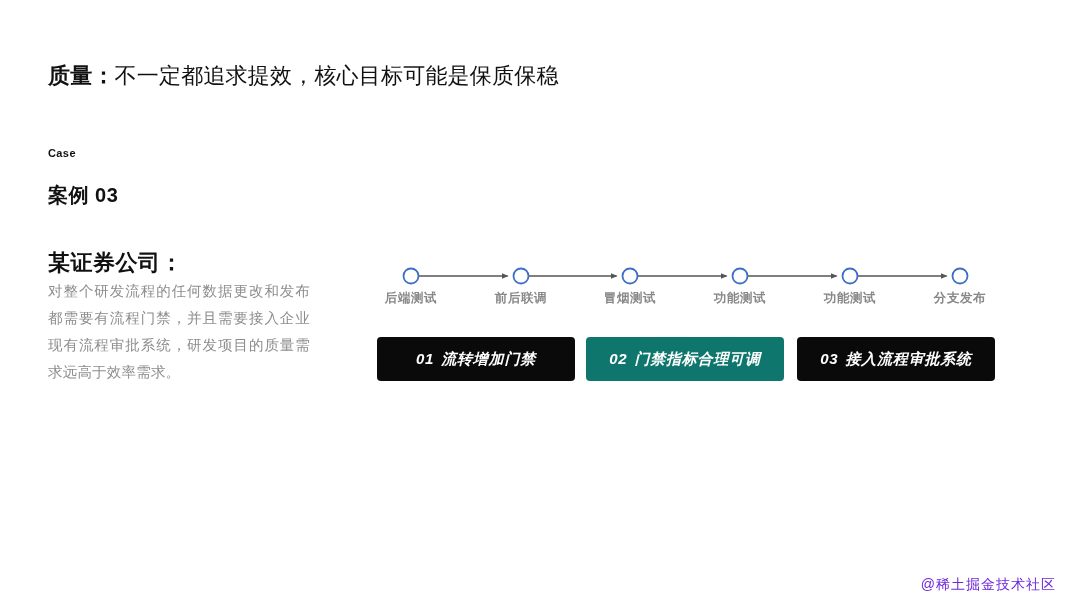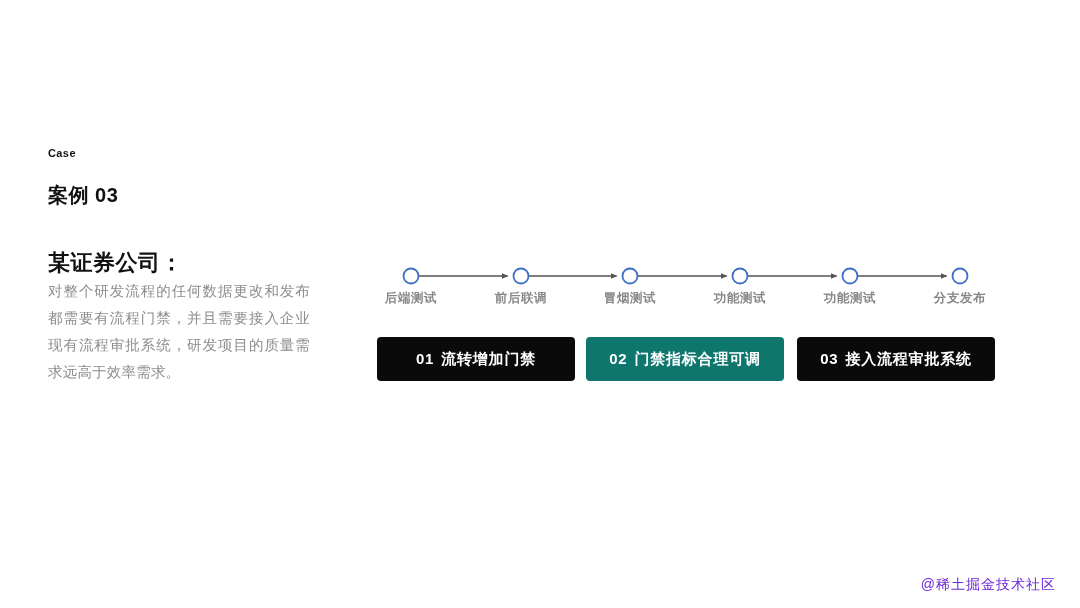--- a/index.html
+++ b/index.html
@@ -116,20 +116,21 @@
     white-space: nowrap;
   }
 
   
   .cards {
     position: absolute;
     left: 377px;
     top: 337px;
     width: 680px;
     height: 44px;
+    font-style: italic;
   }
   .card {
     position: absolute;
     top: 0;
     height: 44px;
     background: #0a0a0a;
     border-radius: 4px;
     display: flex;
     align-items: center;
     justify-content: center;
@@ -154,20 +155,23 @@
     color: #6d28d9;
     letter-spacing: 1px;
     white-space: nowrap;
   }
 </style>
 </head>
 <body>
 
 <div class="slide">
 
+  <div class="headline">
+    <span class="hl-key">质量：</span><span class="hl-rest">不一定都追求提效，核心目标可能是保质保稳</span>
+  </div>
 
   <div class="case-block">
     <div class="case-label">Case</div>
     <div class="case-title">案例 03</div>
   </div>
 
   <div class="left-col">
     <div class="company-title">某证券公司：</div>
     <div class="company-body">对整个研发流程的任何数据更改和发布都需要有流程门禁，并且需要接入企业现有流程审批系统，研发项目的质量需求远高于效率需求。</div>
   </div>

